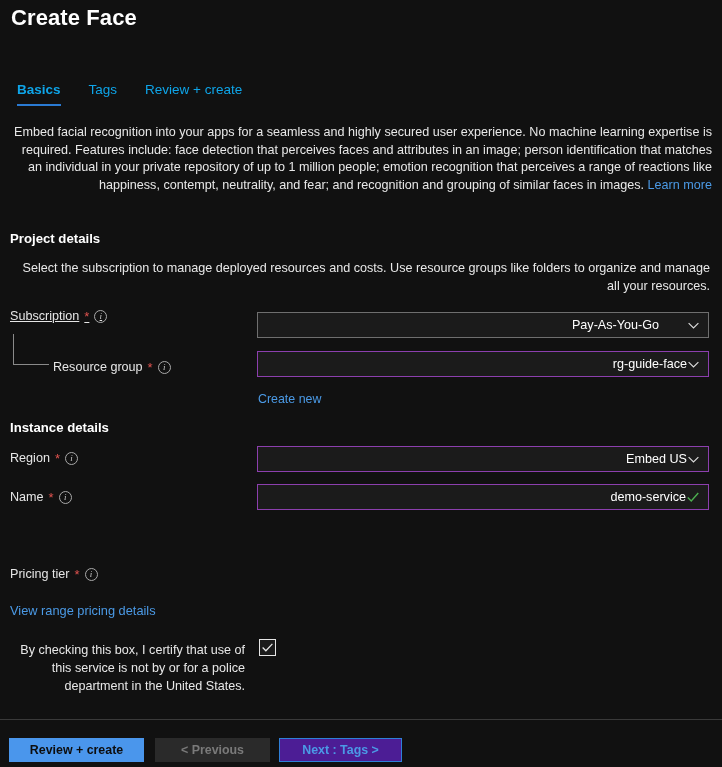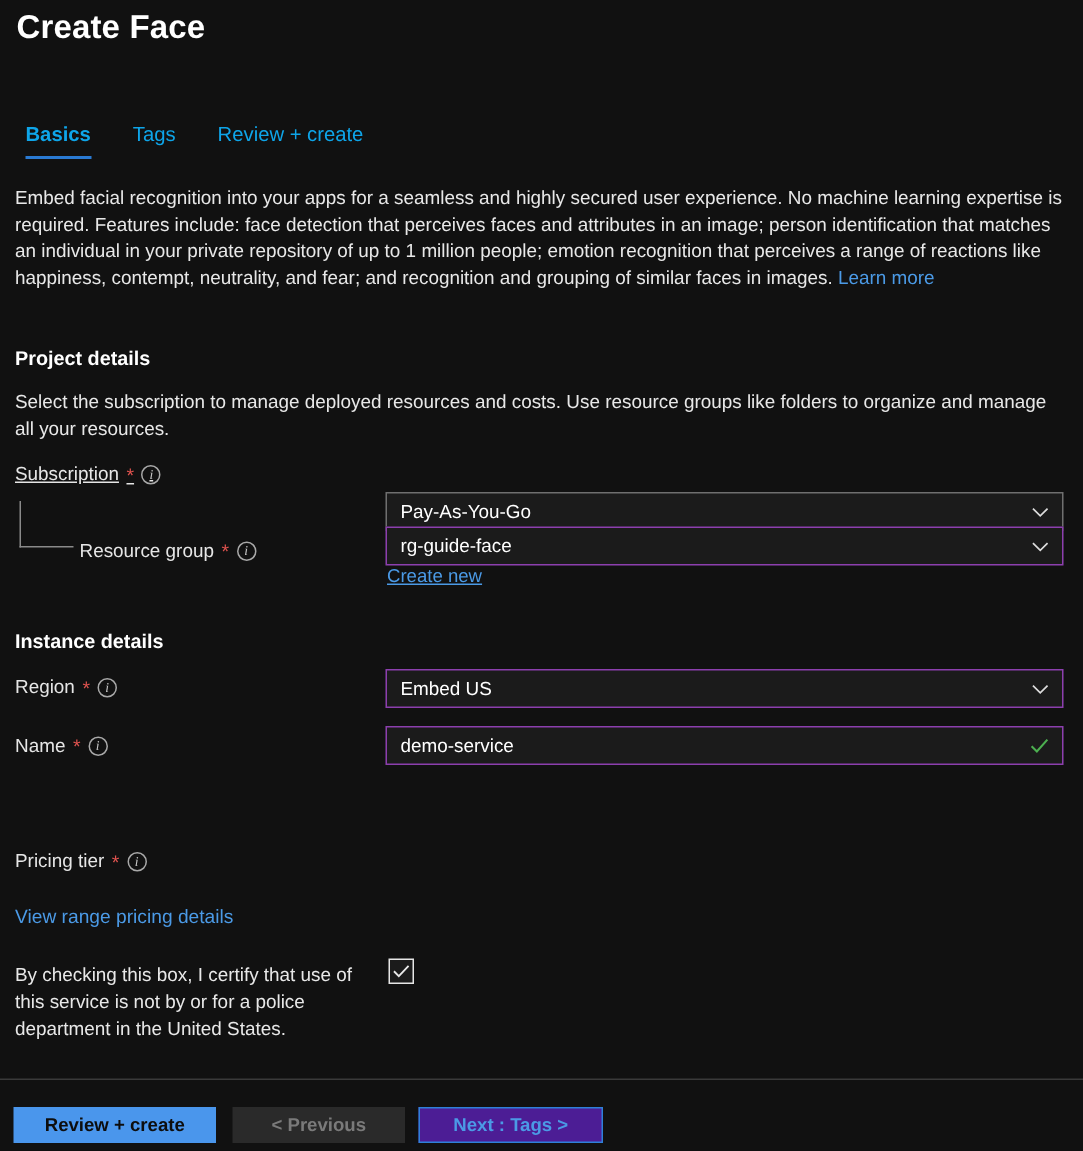--- a/index.html
+++ b/index.html
@@ -8,20 +8,21 @@
     width: 722px; height: 767px;
     background: #111111;
     color: #ffffff;
     font-family: "Liberation Sans", sans-serif;
     overflow: hidden;
   }
   .page {
     position: relative;
     width: 722px; height: 767px;
     background: #111111;
+    text-align: right;
   }
 
   
   .title {
     position: absolute;
     left: 11px; top: 5px;
     font-size: 22px;
     font-weight: bold;
     letter-spacing: .1px;
     color: #ffffff;
@@ -147,21 +148,21 @@
     border-left: 1px solid #8a8a8a;
     border-bottom: 1px solid #8a8a8a;
   }
 
   .sublink {
     position: absolute;
     font-size: 12.4px;
     color: #4b9ae6;
     cursor: pointer;
   }
-  #create-new { left: 258px; top: 377px; text-decoration: underline; }
+  #create-new { left: 258px; top: 392px; }
   #pricing-link { left: 10px; top: 603px; font-size: 12.8px; }
 
   
   .cert-text {
     position: absolute;
     left: 10px; top: 641px;
     width: 235px;
     font-size: 12.6px;
     line-height: 18px;
     color: #e8e8e8;
@@ -234,21 +235,21 @@
   </div>
 
   <div class="section-head" id="project-head">Project details</div>
   <div class="section-sub">Select the subscription to manage deployed resources and costs. Use resource groups like folders to organize and manage all your resources.</div>
 
   <div class="field-label" style="left:10px; top:309px;text-decoration:underline;">
     <span>Subscription</span>
     <span class="req">*</span>
     <span class="info-icon">i</span>
   </div>
-  <div class="control" style="top:328px;">
+  <div class="control" style="top:312px;gap:28px;">
     <span class="val">Pay-As-You-Go</span>
     <span class="chev">
       <svg viewBox="0 0 16 16" width="13" height="13">
           <path d="M2 5 L8 11 L14 5" fill="none" stroke="#dcdcdc" stroke-width="1.4"></path>
         </svg>
     </span>
   </div>
 
   <div class="tree-line"></div>
 

